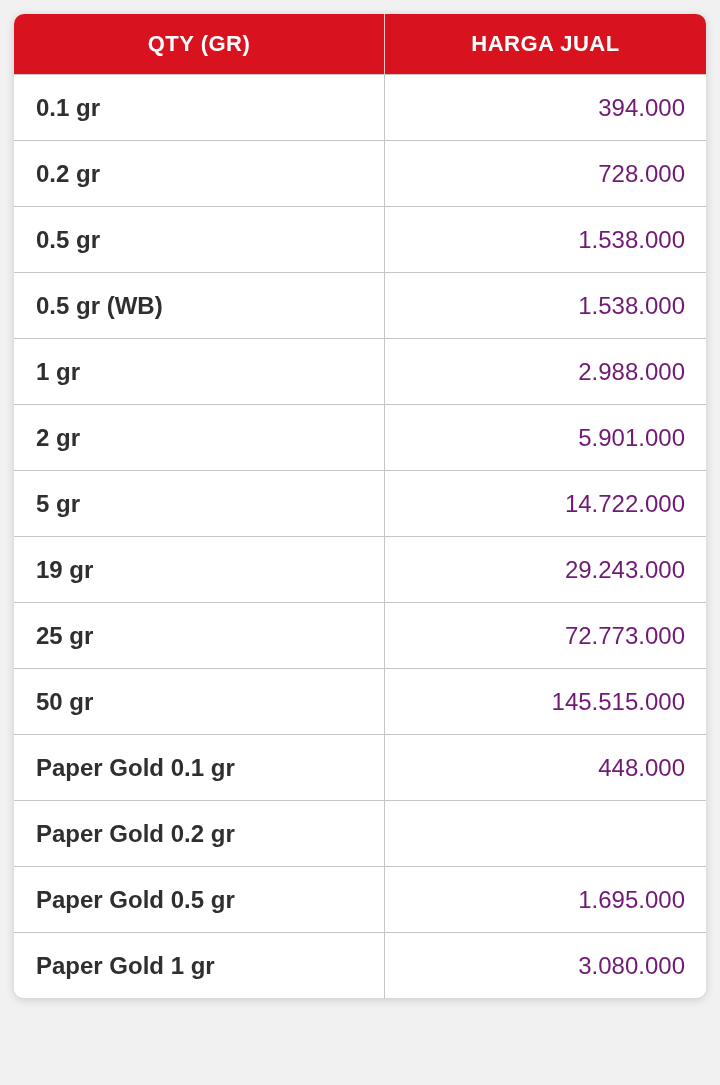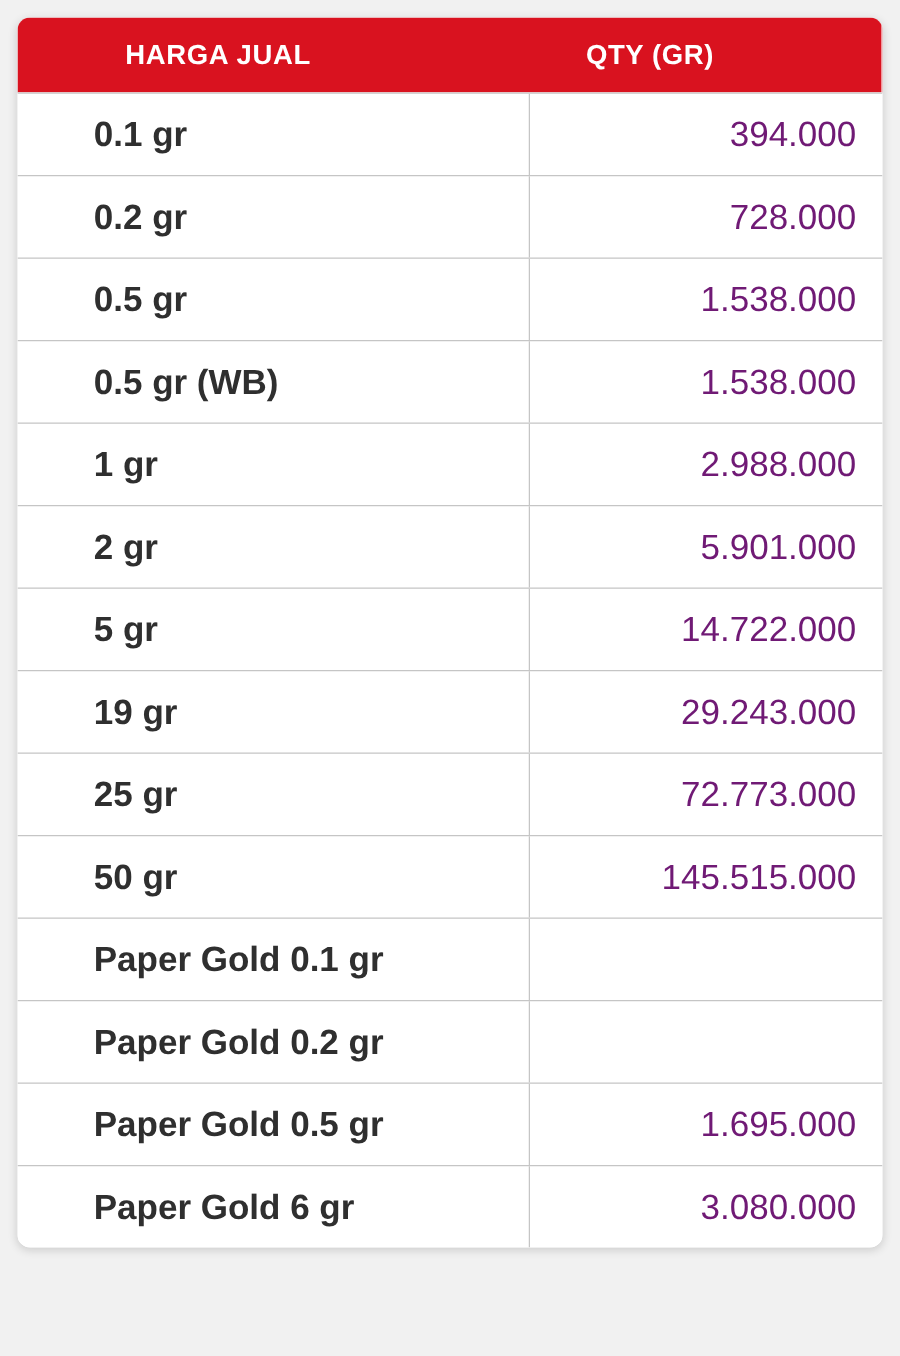--- a/index.html
+++ b/index.html
@@ -45,44 +45,43 @@
     display: flex;
     height: 66px;
     box-sizing: border-box;
     border-top: 1px solid #C5C5C5;
     background: #FFFFFF;
   }
   .cell {
     display: flex;
     align-items: center;
     box-sizing: border-box;
-    font-size: 28px;
-    margin-left: 39px;
+    font-size: 24px;
   }
   .cell.qty {
     width: 371px;
     padding-left: 22px;
     border-right: 1.5px solid #C5C5C5;
     font-weight: bold;
     color: #2F2F2F;
   }
   .cell.price {
     flex: 1;
     justify-content: flex-end;
     padding-right: 21px;
     color: #701a75;
   }
 </style>
 </head>
 <body>
 
 <div class="card">
   <div class="hrow">
+    <div class="hcell qty">QTY (GR)</div>
     <div class="hcell price">HARGA JUAL</div>
-    <div class="hcell qty">QTY (GR)</div>
   </div>
   <div id="table-body">
   <div class="row">
     <div class="cell qty">0.1 gr</div>
     <div class="cell price">394.000</div>
   </div>
 
   <div class="row">
     <div class="cell qty">0.2 gr</div>
     <div class="cell price">728.000</div>
@@ -124,29 +123,30 @@
   </div>
 
   <div class="row">
     <div class="cell qty">50 gr</div>
     <div class="cell price">145.515.000</div>
   </div>
 
 
   <div class="row">
     <div class="cell qty">Paper Gold 0.1 gr</div>
+    <div class="cell price">448.000</div>
   </div>
 
   <div class="row">
     <div class="cell qty">Paper Gold 0.2 gr</div>
   </div>
 
   <div class="row">
     <div class="cell qty">Paper Gold 0.5 gr</div>
     <div class="cell price">1.695.000</div>
   </div>
 
   <div class="row">
-    <div class="cell qty">Paper Gold 6 gr</div>
+    <div class="cell qty">Paper Gold 1 gr</div>
     <div class="cell price">3.080.000</div>
   </div>
 </div>
 </div>
 
 </body></html>

